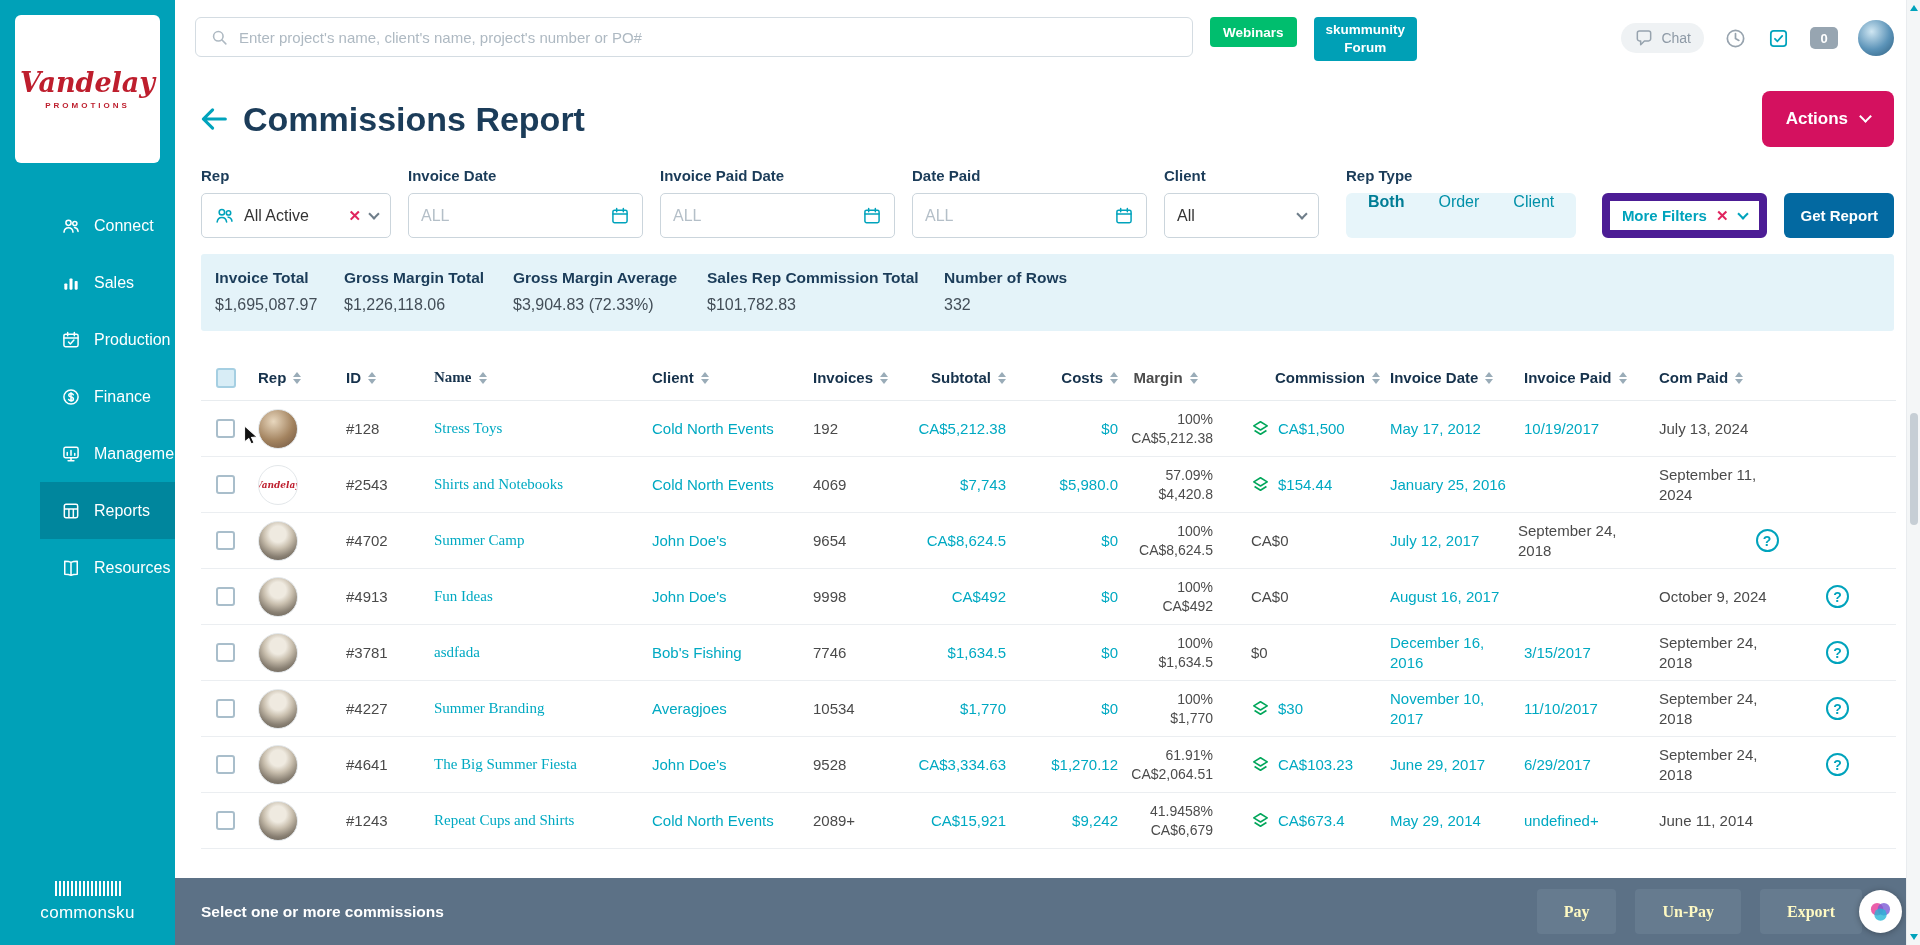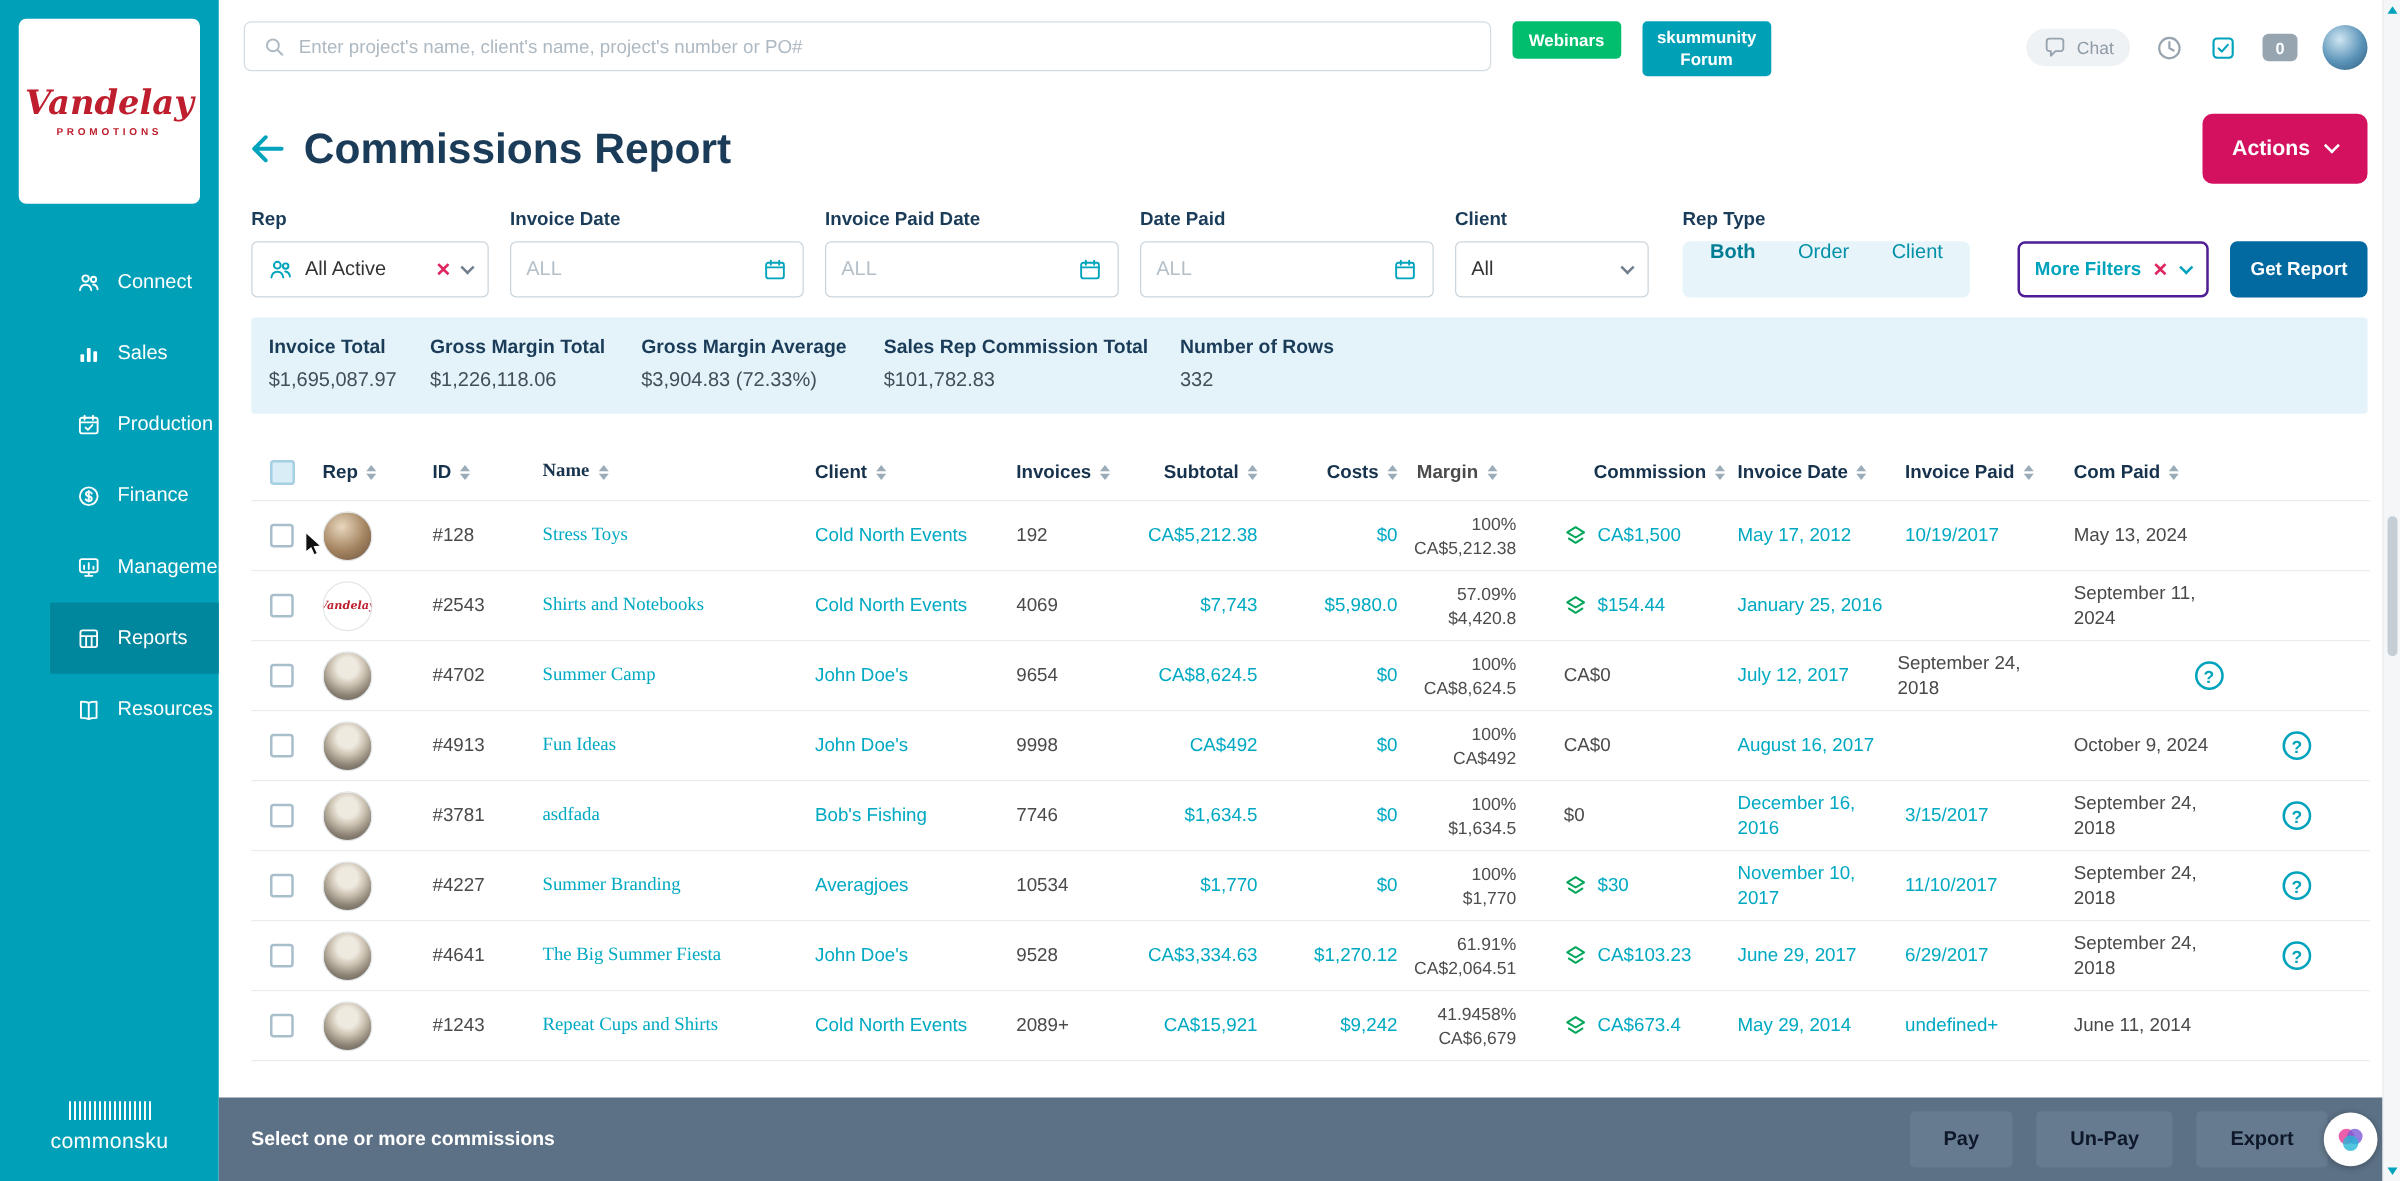--- a/index.html
+++ b/index.html
@@ -56,21 +56,21 @@
   .clear-x { margin-left:auto; color:#E0245E; font-weight:bold; font-size:15px; }
   .caret { width:8px; height:8px; border-right:2px solid #6E7D89; border-bottom:2px solid #6E7D89; transform:rotate(45deg); margin-top:-4px; flex-shrink:0; }
   .date-input { width:235px; color:#B4BFC8; }
   .cal { margin-left:auto; width:20px; height:20px; color:#00A3BC; }
   .client-select { width:155px; }
   .client-select .caret { margin-left:auto; }
   .rt-group { margin-left:10px; }
   .rep-type { background:#E7F5FA; height:45px; border-radius:6px; display:flex; padding:0 5px; }
   .rt-opt { padding:0 17px; font-size:16px; color:#0090A8; cursor:pointer; }
   .rt-opt.selected { font-weight:bold; color:#007D95; }
-  .more-filters { margin-left:auto; height:45px; border:2px solid #4c1d95; border-radius:6px; background:#fff; color:#00A3BC; font-weight:bold; font-size:15px; display:flex; align-items:center; gap:9px; padding:0 12px; cursor:pointer; align-self:flex-end; font-family:inherit; }
+  .more-filters { margin-left:auto; height:45px; border:8px solid #4c1d95; border-radius:6px; background:#fff; color:#00A3BC; font-weight:bold; font-size:15px; display:flex; align-items:center; gap:9px; padding:0 12px; cursor:pointer; align-self:flex-end; font-family:inherit; }
   .mf-x { color:#E0245E; font-size:15px; }
   .more-filters .caret { border-color:#00A3BC; margin-left:2px; }
   .get-report { height:45px; margin-left:0; align-self:flex-end; background:#0369a1; border:none; border-radius:6px; color:#fff; font-weight:bold; font-size:15px; padding:0 16px; font-family:inherit; cursor:pointer; }
 
   
   .summary { margin:16px 26px 0 26px; background:#E4F3F9; border-radius:3px; display:flex; padding:15px 0 17px 14px; }
   .sum-item { flex-shrink:0; }
   .sum-label { font-size:15.5px; font-weight:bold; color:#1B3C59; }
   .sum-value { font-size:16px; color:#434E58; margin-top:9px; }
   .sum-w0{width:129px}.sum-w1{width:169px}.sum-w2{width:194px}.sum-w3{width:237px}
@@ -112,21 +112,21 @@
   .c-invdate { width:128px; padding-right:6px; line-height:1.3; }
   .c-invpaid { width:141px; padding-left:6px; }
   .c-compaid { width:120px; line-height:1.3; }
   .c-help { flex:1; justify-content:center; }
   .help { width:23px; height:23px; border:2px solid #00A3BC; border-radius:50%; color:#00A3BC; font-size:14px; font-weight:bold; display:flex; align-items:center; justify-content:center; cursor:pointer; }
 
   
   .footbar { position:absolute; left:0; right:0; bottom:0; height:67px; background:#5C7186; display:flex; align-items:center; padding:0 58px 0 26px; z-index:3; }
   .foot-hint { color:#fff; font-weight:bold; font-size:15.5px; }
   .foot-actions { margin-left:auto; display:flex; gap:19px; }
-  .f-btn { height:45px; padding:0 27px; border:none; border-radius:4px; background:#667B8F; color:#0f172a; font-size:16px; font-weight:bold; font-family:Liberation Sans, sans-serif; cursor:default; }
+  .f-btn { height:45px; padding:0 27px; border:none; border-radius:4px; background:#667B8F; color:#fef9c3; font-size:16px; font-weight:bold; font-family:Liberation Serif, serif; cursor:default; }
   .brain { position:absolute; right:18px; bottom:12px; width:43px; height:43px; border-radius:50%; background:#fff; box-shadow:0 1px 6px rgba(0,0,0,.3); display:flex; align-items:center; justify-content:center; z-index:6; cursor:pointer; }
 
   
   .scrollbar { position:absolute; top:0; right:0; bottom:0; width:14px; background:#F4F6F7; border-left:1px solid #E9ECEF; z-index:5; }
   .sb-up { position:absolute; top:5px; left:3px; width:0; height:0; border-left:4px solid transparent; border-right:4px solid transparent; border-bottom:6px solid #00A3BC; cursor:pointer; }
   .sb-thumb { position:absolute; top:413px; left:3px; width:8px; height:112px; border-radius:4px; background:#C6CED5; cursor:pointer; }
   .sb-down { position:absolute; bottom:5px; left:3px; width:0; height:0; border-left:4px solid transparent; border-right:4px solid transparent; border-top:6px solid #00A3BC; cursor:pointer; }
   .cursor { position:absolute; left:240px; top:424px; z-index:9; pointer-events:none; }
 </style>
 </head>
@@ -497,21 +497,21 @@
               </span>
               <span class="link">CA$1,500</span>
             </div>
             <div class="cell c-invdate">
               <span class="link">May 17, 2012</span>
             </div>
             <div class="cell c-invpaid">
               <span class="link">10/19/2017</span>
             </div>
             <div class="cell c-compaid">
-              <span class="plain">May 13, 2024</span>
+              <span class="plain">July 13, 2024</span>
             </div>
             <div class="cell c-help"></div>
           </div>
           <div class="trow">
             <div class="cell c-check">
               <span class="checkbox"></span>
             </div>
             <div class="cell c-rep">
               <span class="avatar avatar-vandelay-logo">
                 <i>Vandelay</i>

